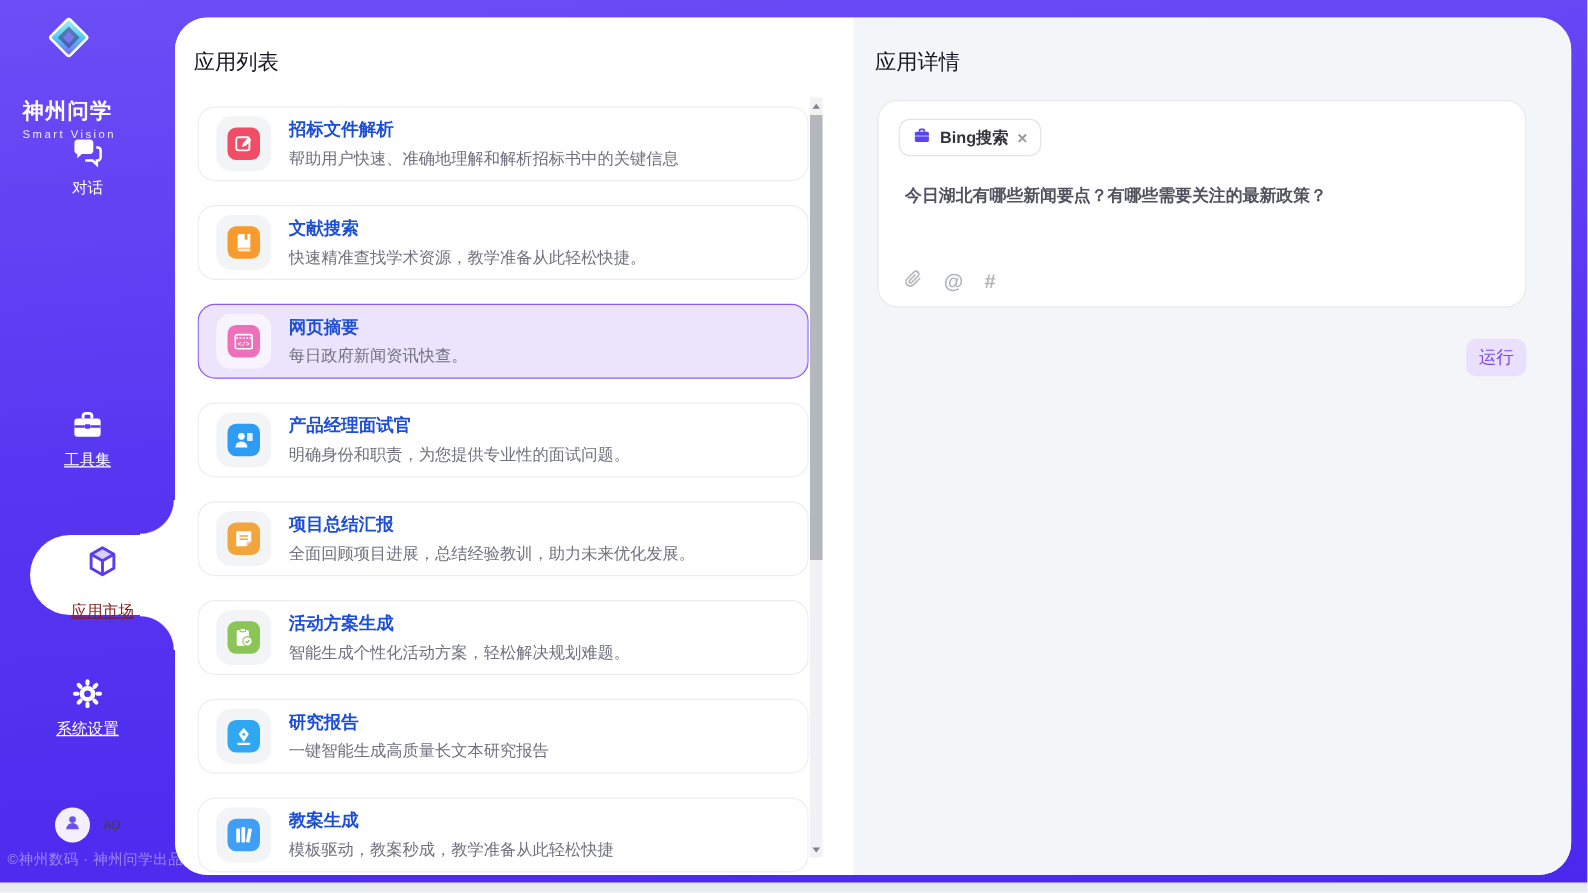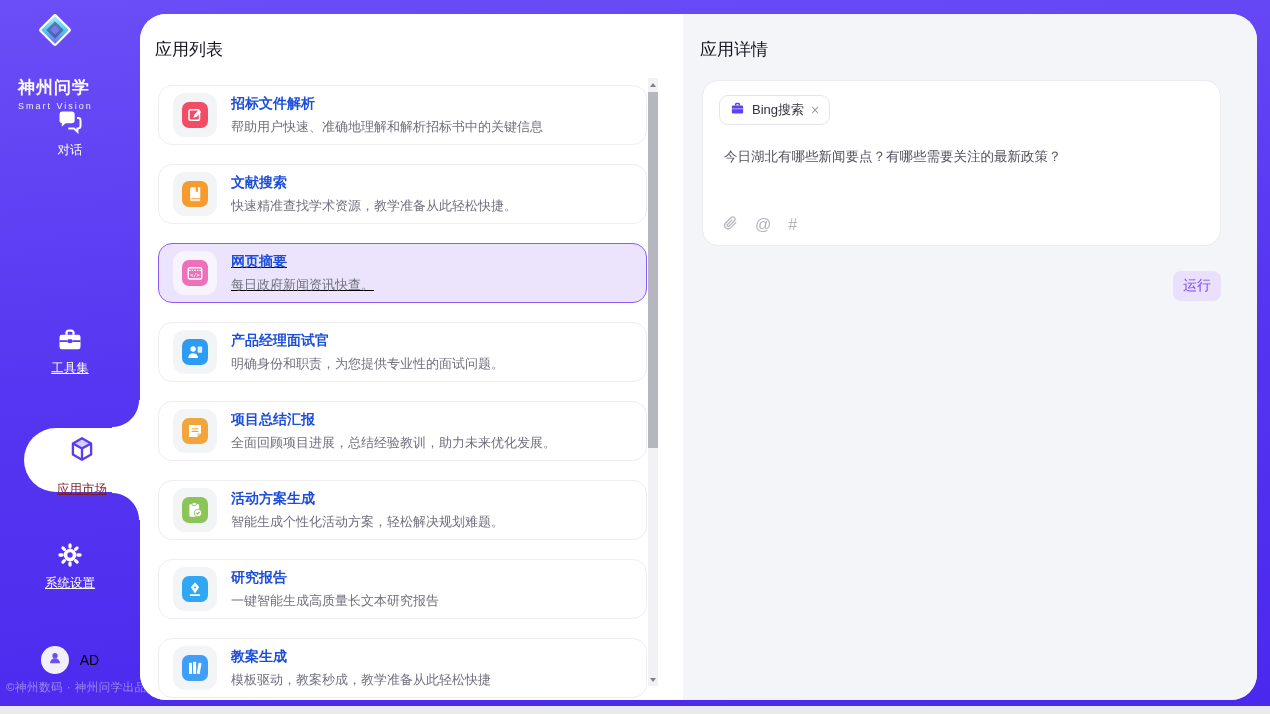--- a/index.html
+++ b/index.html
@@ -22,37 +22,37 @@
     border-radius:32px 0 0 32px; color:#5b3df0; padding-top:7px; }
   .nav-item.active .nav-label { color:#7f1d1d; margin-top:18px; }
   .nav-item.active::before { content:""; position:absolute; right:0; top:-28px; width:28px; height:28px;
     background:radial-gradient(circle 28px at 0 0, transparent 26.5px, #fff 27.5px); }
   .nav-item.active::after { content:""; position:absolute; right:0; bottom:-28px; width:28px; height:28px;
     background:radial-gradient(circle 28px at 0 100%, transparent 26.5px, #fff 27.5px); }
   .user-row { position:absolute; left:0; top:646px; width:140px; display:flex;
     justify-content:center; align-items:center; gap:11px; }
   .avatar { width:28px; height:28px; border-radius:50%; background:#f3effd;
     display:flex; align-items:center; justify-content:center; }
-  .user-name { color:#000000; font-size:14px; }
+  .user-name { color:#404040; font-size:10px; }
   .copyright { position:absolute; left:6px; top:680px; width:160px;
     color:rgba(255,255,255,.42); font-size:11.5px; letter-spacing:.5px; }
 
   
   .content { position:absolute; left:140px; top:14px; width:1117px; height:686px;
     border-radius:26px; overflow:hidden; display:flex; background:#f4f5f8; }
   .left-panel { position:relative; width:543px; background:#fff; flex:none; }
   .right-panel { position:relative; flex:1; background:#f4f5f8; }
   .panel-title { position:absolute; font-size:17px; font-weight:normal; color:#14141f; }
 
   
   .left-panel .panel-title { left:15px; top:24px; }
   .list { position:absolute; left:18px; top:71px; width:489px; bottom:0; overflow:hidden; }
   .card { height:60px; background:#fff; border:1px solid #ededf2; border-radius:14px;
     margin-bottom:19px; display:flex; align-items:center; gap:14px; padding:0 14px; cursor:pointer; }
-  .card.selected { background:#ece4fc; border:1px solid #8c5cf6;text-decoration:underline; }
+  .card.selected { background:#ece4fc; border:1px solid #8c5cf6; }
   .icon-wrap { width:44px; height:44px; border-radius:12px; background:#f3f4f6; flex:none;
     display:flex; align-items:center; justify-content:center; }
   .card.selected .icon-wrap { background:#f8f4fe; }
   .app-icon { width:26px; height:26px; border-radius:7px; display:flex;
     align-items:center; justify-content:center; }
   .ic1{background:#f24d66;} .ic2{background:#f79b2e;} .ic3{background:#ee6fba;}
   .ic4{background:#2d9cf4;} .ic5{background:#f2a53c;} .ic6{background:#8bc558;}
   .ic7{background:#2fa7f2;} .ic8{background:#3f9ef5;}
   .card-text { overflow:hidden; }
   .card-title { font-size:14px; font-weight:bold; color:#1d4ed8; margin-bottom:5px; white-space:nowrap; }
@@ -65,21 +65,21 @@
   .sb-up { top:0; } .sb-down { bottom:0; }
   .tri-up { width:0; height:0; border-left:3.5px solid transparent; border-right:3.5px solid transparent;
     border-bottom:4.5px solid #80808a; }
   .tri-down { width:0; height:0; border-left:3.5px solid transparent; border-right:3.5px solid transparent;
     border-top:4.5px solid #80808a; }
   .sb-thumb { position:absolute; left:0; top:14px; width:10px; height:356px; background:#b6b7be; }
 
   
   .right-panel .panel-title { left:17px; top:24px; }
   .detail-card { position:absolute; left:19px; right:36px; top:66px; height:166px;
-    background:#fff; border:1px solid #eaeaef; border-radius:16px; }
+    background:#fff; border:1px solid #eaeaef; border-radius:16px;font-weight:bold; }
   .chip { position:absolute; left:16px; top:14px; height:30px; display:inline-flex;
     align-items:center; gap:7px; padding:0 10px; border:1px solid #e4e4ec; border-radius:9px;
     background:#fff; font-size:13px; color:#33333d; }
   .chip-close { color:#9a9aa5; font-size:14px; line-height:1; cursor:pointer; }
   .prompt { position:absolute; left:21px; top:66px; right:20px; font-size:13.5px;
     color:#52525e; line-height:1.5; }
   .tools { position:absolute; left:20px; top:134px; display:flex; gap:17px;
     align-items:center; color:#b4b4be; }
   .tool-glyph { font-size:16px; color:#b4b4be; cursor:pointer; }
   .run-btn { position:absolute; right:36px; top:257px; width:48px; height:30px;

